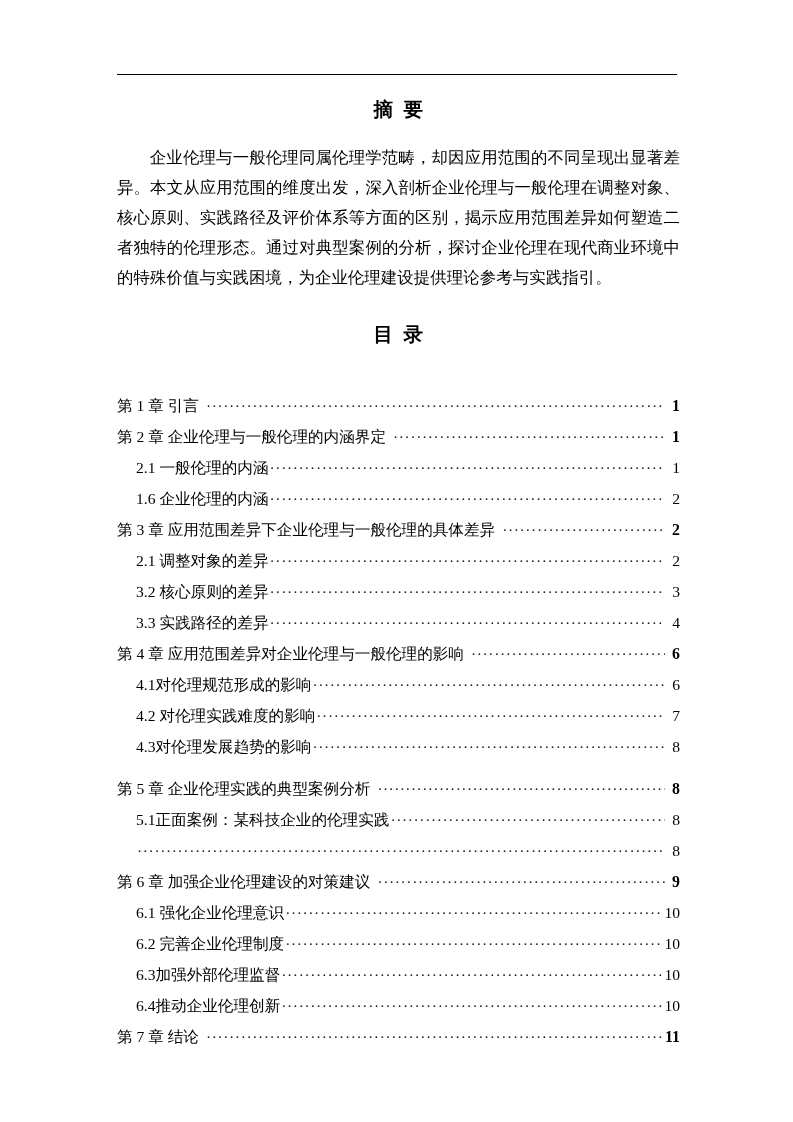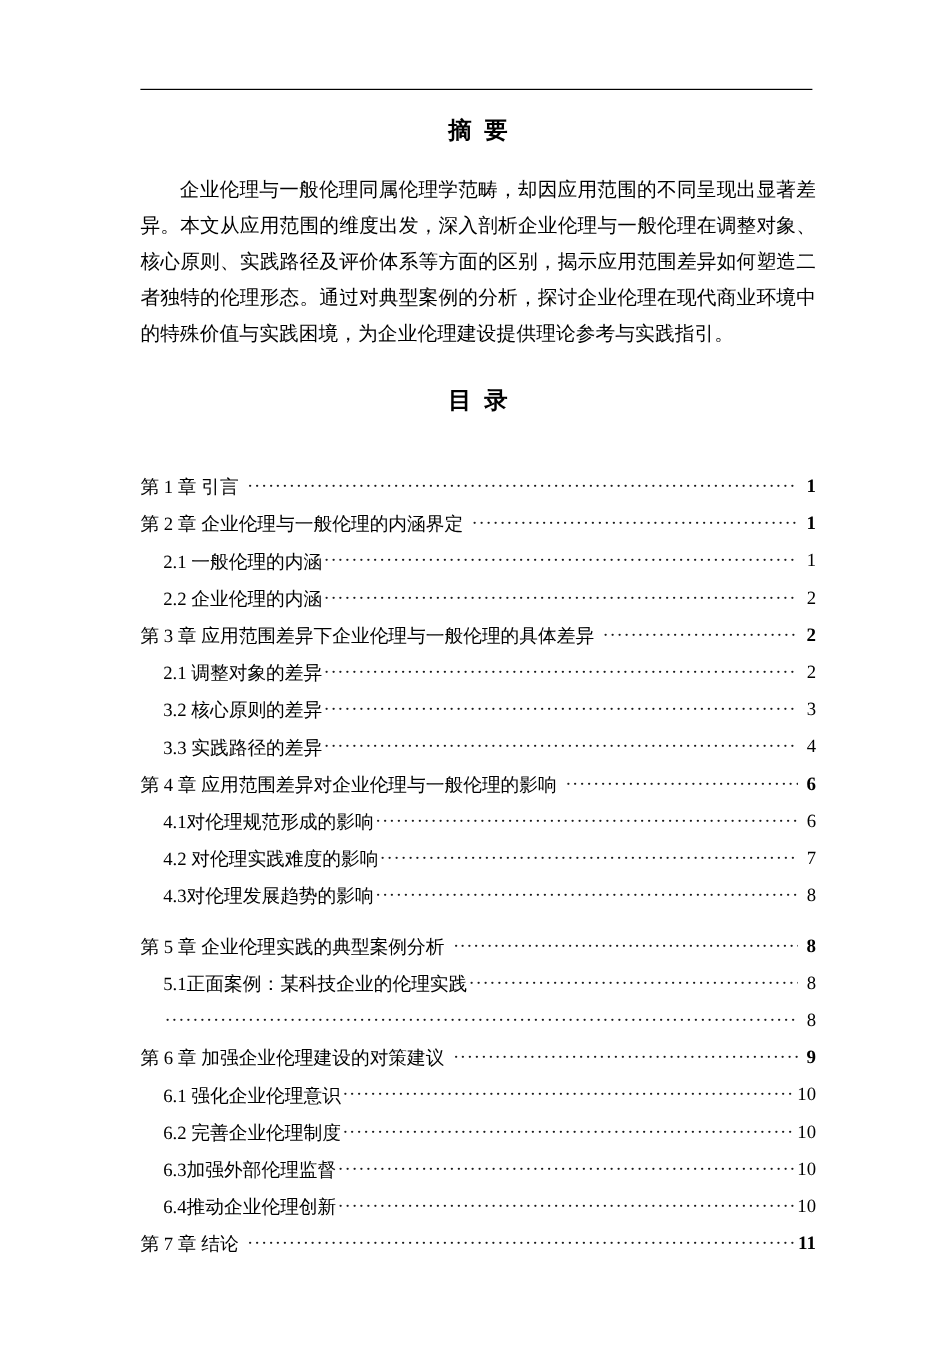--- a/index.html
+++ b/index.html
@@ -152,21 +152,21 @@
           <span class="toc-title">第 2 章  企业伦理与一般伦理的内涵界定</span>
           <span class="toc-leader"></span>
           <span class="toc-page">1</span>
         </div>
         <div class="toc-entry lvl2">
           <span class="toc-title">2.1  一般伦理的内涵</span>
           <span class="toc-leader"></span>
           <span class="toc-page">1</span>
         </div>
         <div class="toc-entry lvl2">
-          <span class="toc-title">2.2  企业伦理的内涵</span>
+          <span class="toc-title">1.6  企业伦理的内涵</span>
           <span class="toc-leader"></span>
           <span class="toc-page">2</span>
         </div>
         <div class="toc-entry lvl1">
           <span class="toc-title">第 3 章  应用范围差异下企业伦理与一般伦理的具体差异</span>
           <span class="toc-leader"></span>
           <span class="toc-page">2</span>
         </div>
         <div class="toc-entry lvl2">
           <span class="toc-title">2.1  调整对象的差异</span>

